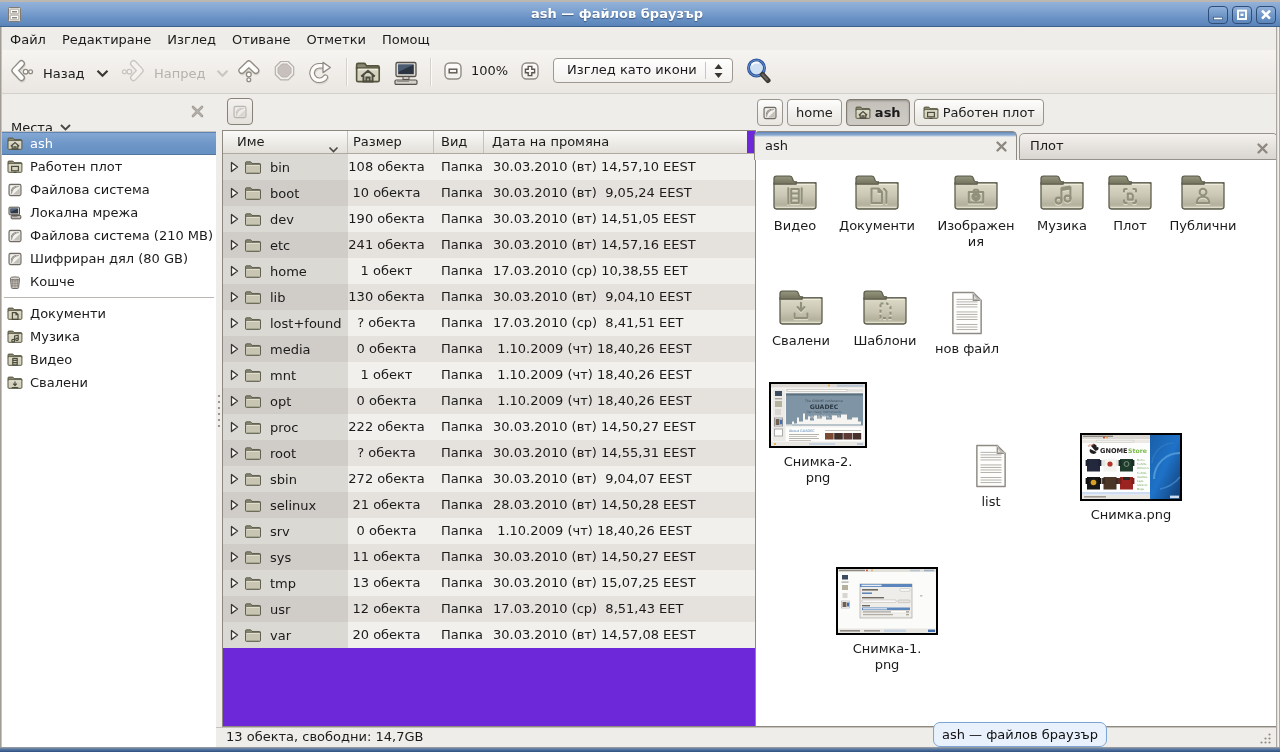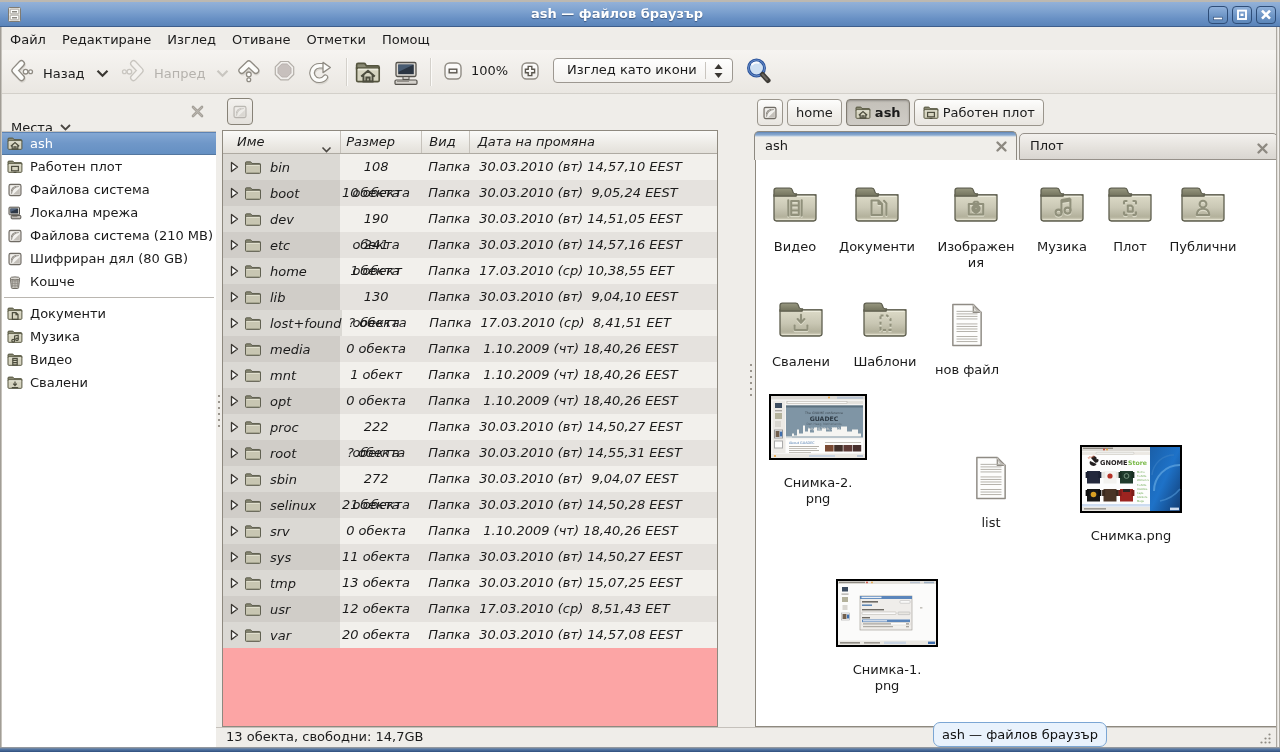--- a/index.html
+++ b/index.html
@@ -48,22 +48,22 @@
 
 
 .handle { position:absolute; top:95px; height:652px; width:6px; background:#efede9; }
 .grip { position:absolute; left:2px; top:392px; width:2px; height:36px;
   background:repeating-linear-gradient(#9a958d 0 2px, rgba(0,0,0,0) 2px 6px); }
 
 
 .mid-btn { position:absolute; left:227px; top:98px; width:26px; height:27px; border:1px solid #878277;
   border-radius:4px; background:linear-gradient(#f3f1ee,#e4e1dc); }
 .mid-btn .ico { position:absolute; left:4px; top:5px; width:16px; height:16px; opacity:.4; }
-.treeview { position:absolute; left:222px; top:130px; width:496px; height:597px;
-  background:#fca5a5; border:1px solid #8e897f;font-style:italic; }
+.treeview { position:absolute; left:222px; top:130px; width:534px; height:597px;
+  background:#6d28d9; border:1px solid #8e897f; }
 .tv-head { display:flex; height:23px; border-bottom:1px solid #aeaaa2; }
 .tv-h { background:linear-gradient(#fafaf8,#eceae5 60%,#e3e0da); border-right:1px solid #c6c2bb; position:relative;
   line-height:22px; padding-left:6px; }
 .tv-h.name { width:125px; padding-left:14px; }
 .tv-h.size { width:86px; padding-left:5px; }
 .tv-h.type { width:50px; padding-left:7px; }
 .tv-h.date { width:263px; padding-left:8px; border-right:none; }
 .sort-arrow { position:absolute; right:8px; top:8px; }
 .tv-row { display:flex; height:26px; align-items:center; }
 .tv-c-name { width:125px; height:26px; display:flex; align-items:center; }
@@ -89,21 +89,21 @@
 .tab { position:absolute; top:0; height:29px; border:1px solid #96918a; }
 .tab.active { left:0; width:263px; border:1px solid #8d8981; border-bottom:none; border-radius:5px 5px 0 0;
   background:linear-gradient(180deg,#5c81b0 0px,#7498c5 1px,#8aa9ce 3px,#b8cce2 4px,#f0eeea 5px,#f0eeea 100%); }
 .tab.inactive { left:265px; width:259px; top:2px; height:27px; border-radius:5px 5px 0 0;
   background:linear-gradient(#f3f1ee,#e5e2dd 55%,#d9d6d1); border-color:#96918a; }
 .tab-lbl { position:absolute; left:10px; top:6px; }
 .tab.inactive .tab-lbl { top:4px; }
 .tab-x { position:absolute; right:8px; top:8px; width:13px; height:13px; }
 .iconview { position:absolute; left:755px; top:160px; width:522px; height:567px; background:#fff; border:1px solid #8e897f; border-top:none; }
 .iv-item { position:absolute; text-align:center; }
-.iv-icon { margin:12px auto; }
+.iv-icon { margin:0 auto; }
 .iv-lbl { margin-top:3px; line-height:16px; white-space:pre-line; }
 
 
 .statusbar { position:absolute; left:216px; top:727px; width:1060px; height:20px; background:#efede9; border-top:1px solid #c5c1bb; }
 .status-text { position:absolute; left:10px; top:1px; font-size:13px; }
 .resize-grip { position:absolute; right:4px; top:4px; width:13px; height:13px; }
 .tooltip { position:absolute; left:933px; top:722px; width:174px; height:25px; background:#e9f2fc;
   border:1px solid #7ba6d4; border-radius:7px; text-align:center; line-height:23px; font-size:13px; color:#111; }
 .edge-l { position:absolute; left:0; top:27px; width:2px; height:725px; background:linear-gradient(90deg,#8f8b83,#d9d6d0); }
 .edge-r { position:absolute; right:0; top:27px; width:4px; height:725px; background:linear-gradient(90deg,#8f8b83,#e8e5e0 40%,#f4f2ef 65%,#87837a); }
@@ -699,21 +699,21 @@
            <path d="M1 3.8 V2.6 q0-0.9 0.9-0.9 h3.6 q0.7 0 1 0.55 l0.5 1 h7.1 q0.9 0 0.9 0.9 v0.65 H1 Z" fill="#84846f" stroke="#5d5d4d" stroke-width="0.9"></path>
            <path d="M1 4.4 h14 v7.2 q0 0.9-0.9 0.9 H1.9 q-0.9 0-0.9-0.9 Z" fill="#c8c6b2" stroke="#5d5d4d" stroke-width="0.9"></path>
            <path d="M1.7 5 h12.6" stroke="#e6e4d4" stroke-width="1" fill="none"></path>
            <path d="M1.7 11.7 h12.6" stroke="#a8a691" stroke-width="0.9" fill="none"></path>
          </svg>
        </span>
        <span class="tv-name-lbl">selinux</span>
      </div>
      <div class="tv-c-size">21 обекта</div>
      <div class="tv-c-type">Папка</div>
-     <div class="tv-c-date">30.03.2010 (вт) 14,50,28 EEST</div>
+     <div class="tv-c-date">28.03.2010 (вт) 14,50,28 EEST</div>
         </div>
         <div class="tv-row r0">
           <div class="tv-c-name">
        <span class="expander">
          <svg width="12" height="12" viewBox="0 0 12 12">
                 <path d="M3.5 1.5 L9.5 6 L3.5 10.5 Z" fill="#fdfdfc" stroke="#3a3732" stroke-width="1.3" stroke-linejoin="round"></path>
               </svg>
        </span>
        <span class="tv-folder">
          <svg width="18" height="15" viewBox="0 0 16 14">

